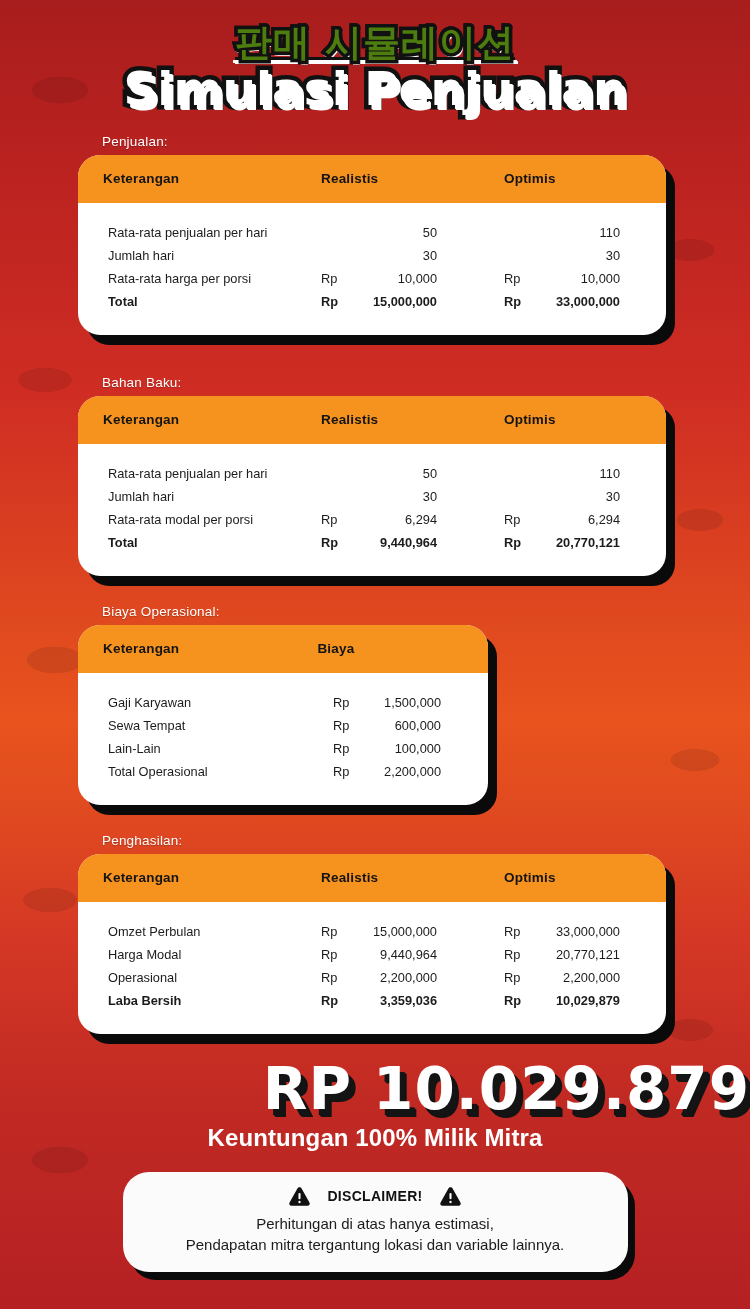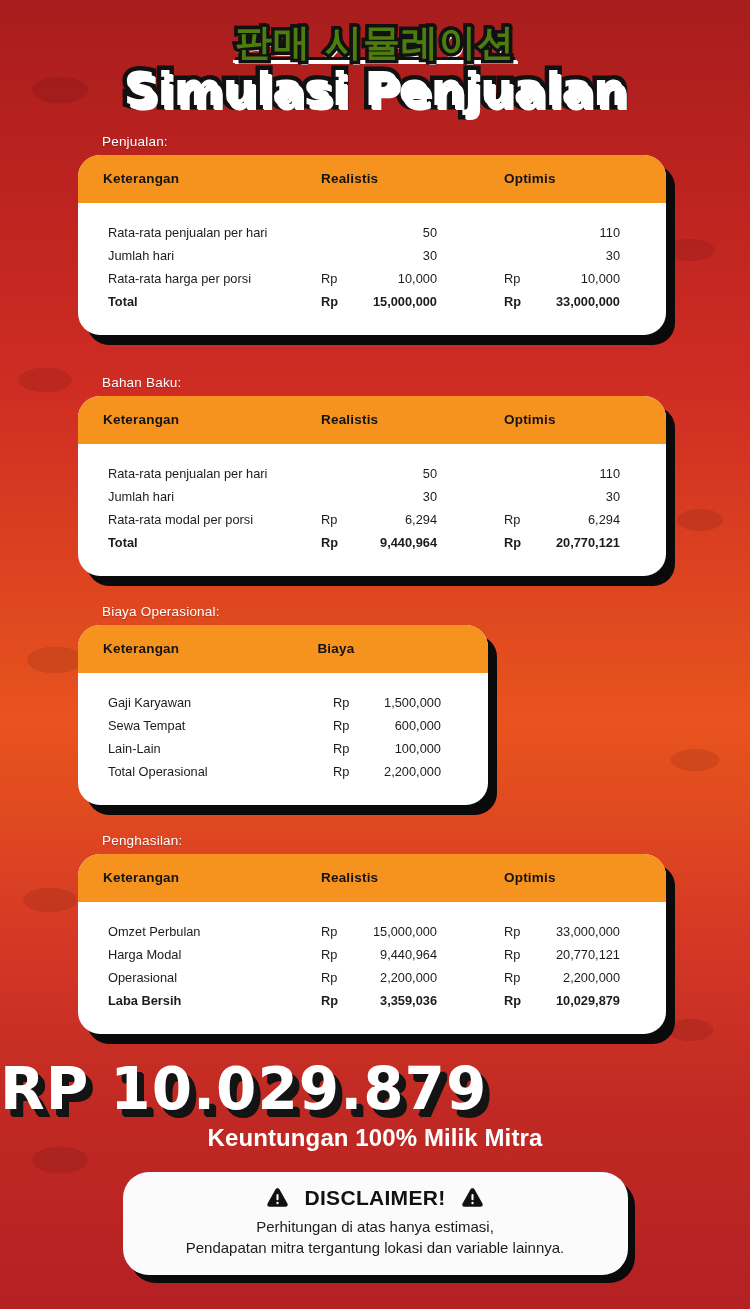--- a/index.html
+++ b/index.html
@@ -138,21 +138,21 @@
   .row.total .rp,
   .row.total .num { font-weight:bold; }
 
   
   .head-c1 { width:243px; padding-left:25px; }
   .head-c2 { width:183px; }
   .card.narrow .head-c1 { width:255px; }
 
   
   .bigtotal {
-    text-align:left;
+    text-align:right;
     margin-top:26px;
     font-family:"DejaVu Sans", sans-serif;
     font-size:58px;
     font-weight:bold;
     color:#ffffff;
     letter-spacing:1px;
     text-shadow:
       5px 6px 0 #141414,
       6px 7px 0 #141414,
       7px 8px 0 #141414;
@@ -184,21 +184,21 @@
     border-radius:26px;
     box-shadow: 7px 8px 0 0 #0a0a0a;
     padding:14px 20px 16px 20px;
     text-align:center;
   }
   .disc-title {
     display:flex;
     align-items:center;
     justify-content:center;
     gap:16px;
-    font-size:21px;
+    font-size:14px;
     font-weight:bold;
     color:#111;
     letter-spacing:.3px;
     margin-bottom:6px;
   }
   .warn-icon { display:block; width:23px; height:21px; }
   .disc-line { font-size:15px; color:#1c1c1c; line-height:1.45; }
 </style>
 </head>
 <body>

